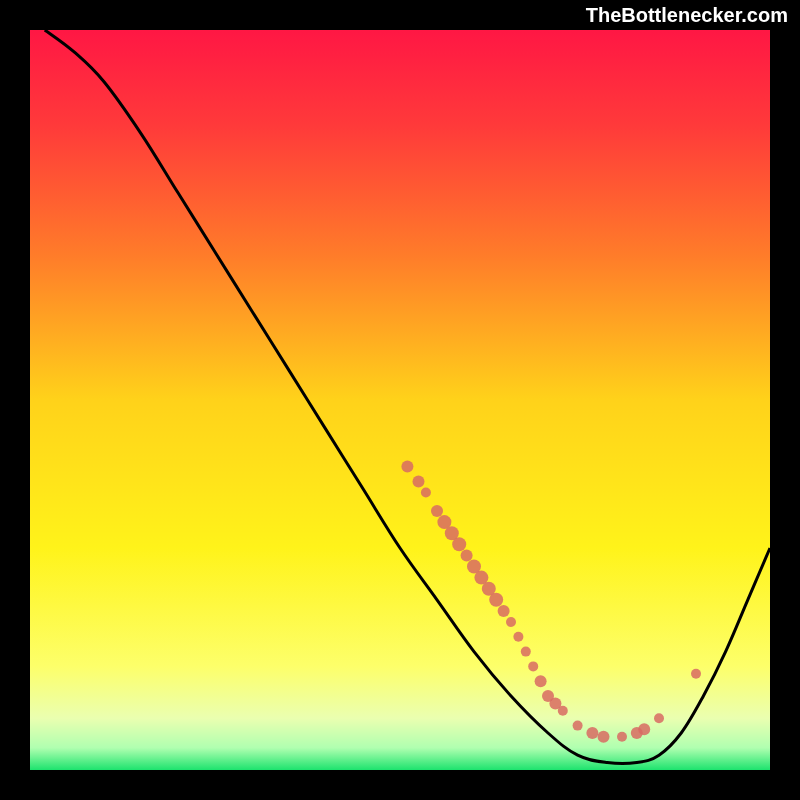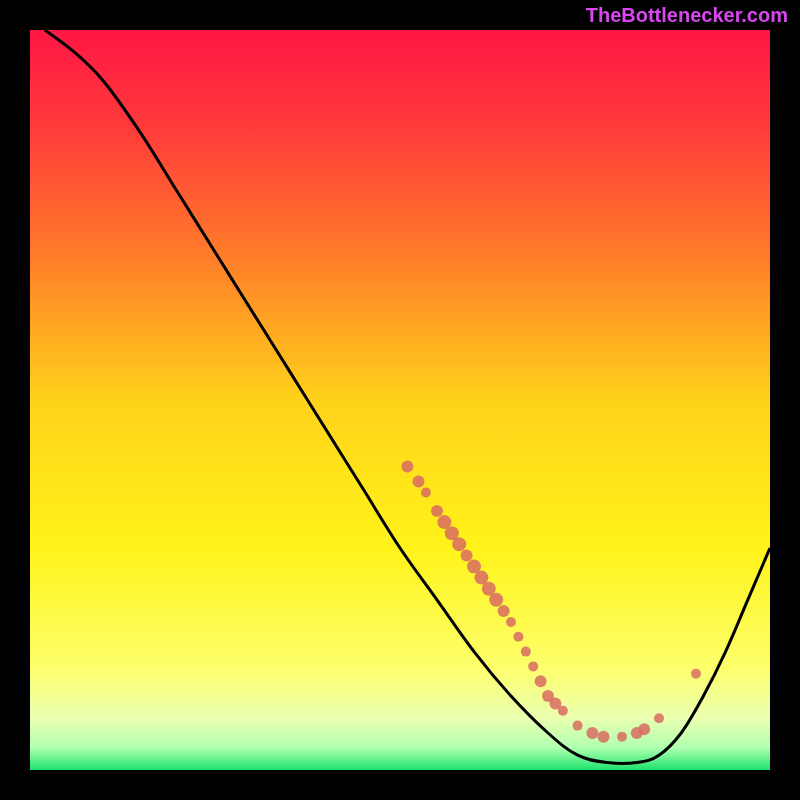--- a/index.html
+++ b/index.html
@@ -11,21 +11,21 @@
     width: 800px;
     height: 800px;
     background: #000;
     position: relative;
     font-family: Arial, Helvetica, sans-serif;
   }
   .watermark {
     position: absolute;
     top: 4px;
     right: 12px;
-    color: #d946ef;
+    color: #ffffff;
     font-size: 20px;
     font-weight: bold;
     z-index: 10;
   }
   .plot-area {
     position: absolute;
     left: 30px;
     top: 30px;
     width: 740px;
     height: 740px;

